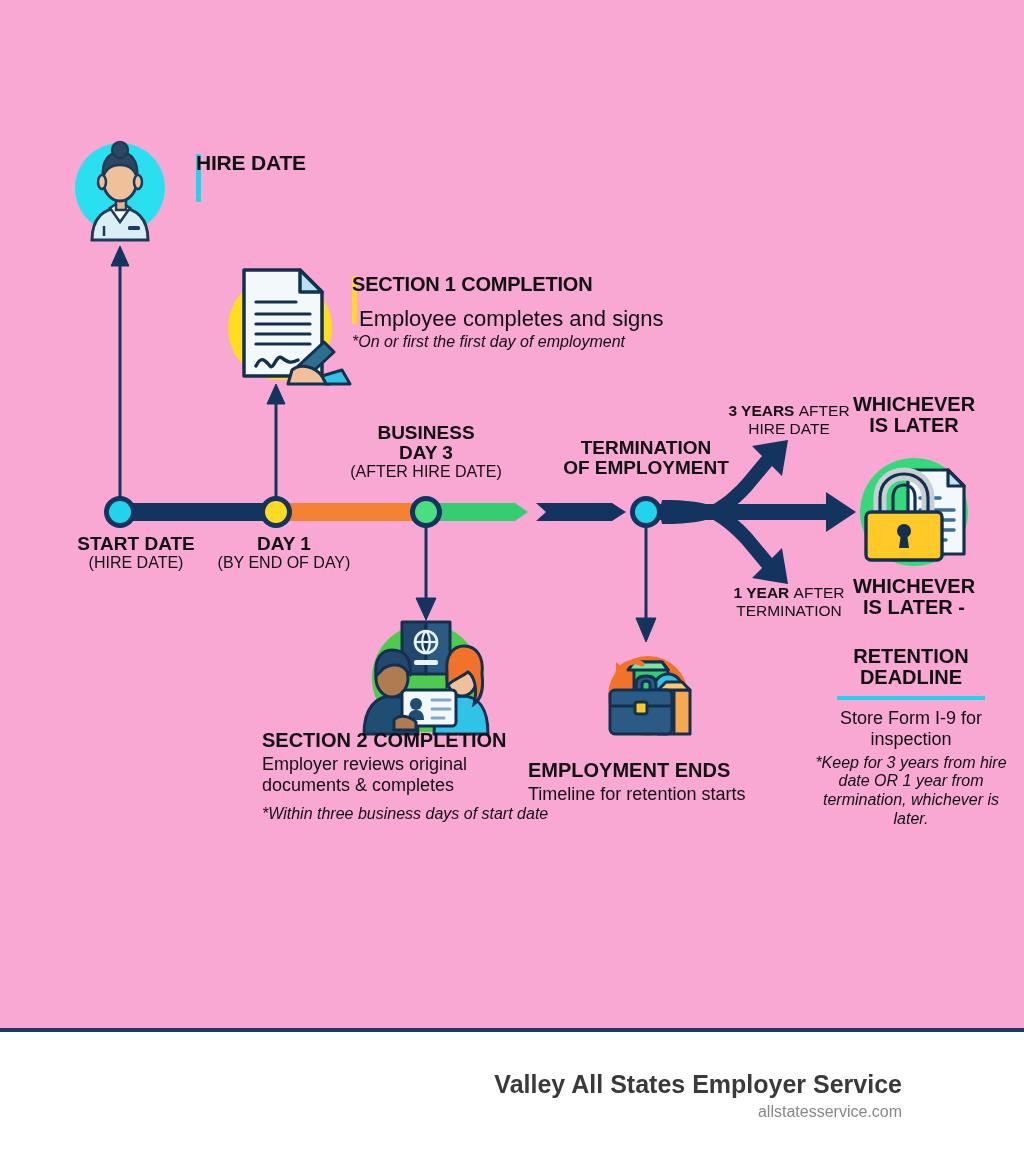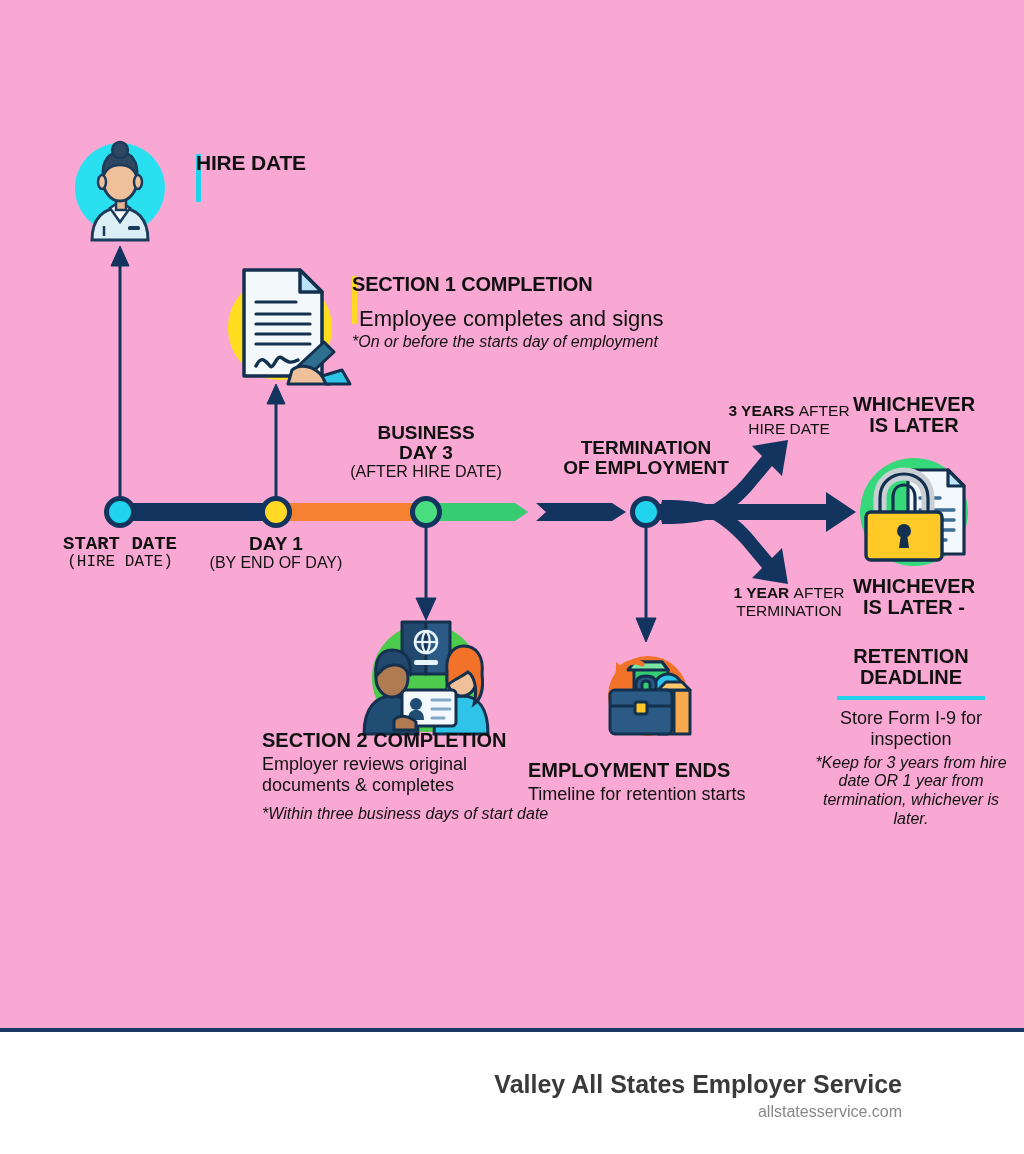--- a/index.html
+++ b/index.html
@@ -127,21 +127,21 @@
       <path d="M78 110 L106 84 L116 94 L88 120 L74 124 Z" fill="#2E6E8E" stroke="#14304F" stroke-width="3" stroke-linejoin="round"></path>
       <path d="M74 112 C84 104 98 110 104 118 L112 126 H70 Z" fill="#F0C09A" stroke="#14304F" stroke-width="3" stroke-linejoin="round"></path>
       <path d="M104 118 L124 112 L132 126 H108 Z" fill="#2FC3E8" stroke="#14304F" stroke-width="3" stroke-linejoin="round"></path>
     </svg>
   </div>
 
   <div class="accentbar" style="left:352px; top:276px; height:48px; background:#FFD923;"></div>
   <div class="abs" id="s1-text">
     <div class="hdg" id="s1-title">SECTION 1 COMPLETION</div>
     <div class="sub" id="s1-sub">Employee completes and signs</div>
-    <div class="note" id="s1-note">*On or before the starts day of employment</div>
+    <div class="note" id="s1-note">*On or first the first day of employment</div>
   </div>
 
   <div class="abs" style="left:0; top:0;">
     <svg viewBox="0 0 1024 1154" width="1024" height="1154">
 
       <g stroke="#12345E">
         <line x1="120" y1="510" x2="120" y2="262" stroke-width="3"></line>
         <path d="M120 246 L129 266 L111 266 Z" fill="#12345E"></path>
       </g>
 
@@ -198,26 +198,26 @@
     <div class="t">BUSINESS</div>
     <div class="t">DAY 3</div>
     <div class="s">(AFTER HIRE DATE)</div>
   </div>
 
   <div class="above-label" style="left:536px; top:438px; width:220px;">
     <div class="t">TERMINATION</div>
     <div class="t">OF EMPLOYMENT</div>
   </div>
 
-  <div class="node-label" style="left:30px; top:534px; width:180px;font-family:Liberation Mono, monospace;">
+  <div class="node-label" style="left:46px; top:534px; width:180px;">
     <div class="t">START DATE</div>
     <div class="s">(HIRE DATE)</div>
   </div>
 
-  <div class="node-label" style="left:186px; top:534px; width:180px;">
+  <div class="node-label" style="left:194px; top:534px; width:180px;">
     <div class="t">DAY 1</div>
     <div class="s">(BY END OF DAY)</div>
   </div>
 
   <div class="branch-label" style="left:700px; top:402px; width:178px;">
     <div>
       <b>3 YEARS</b><span>&nbsp;</span><span>AFTER</span>
     </div>
     <div>HIRE DATE</div>
   </div>

